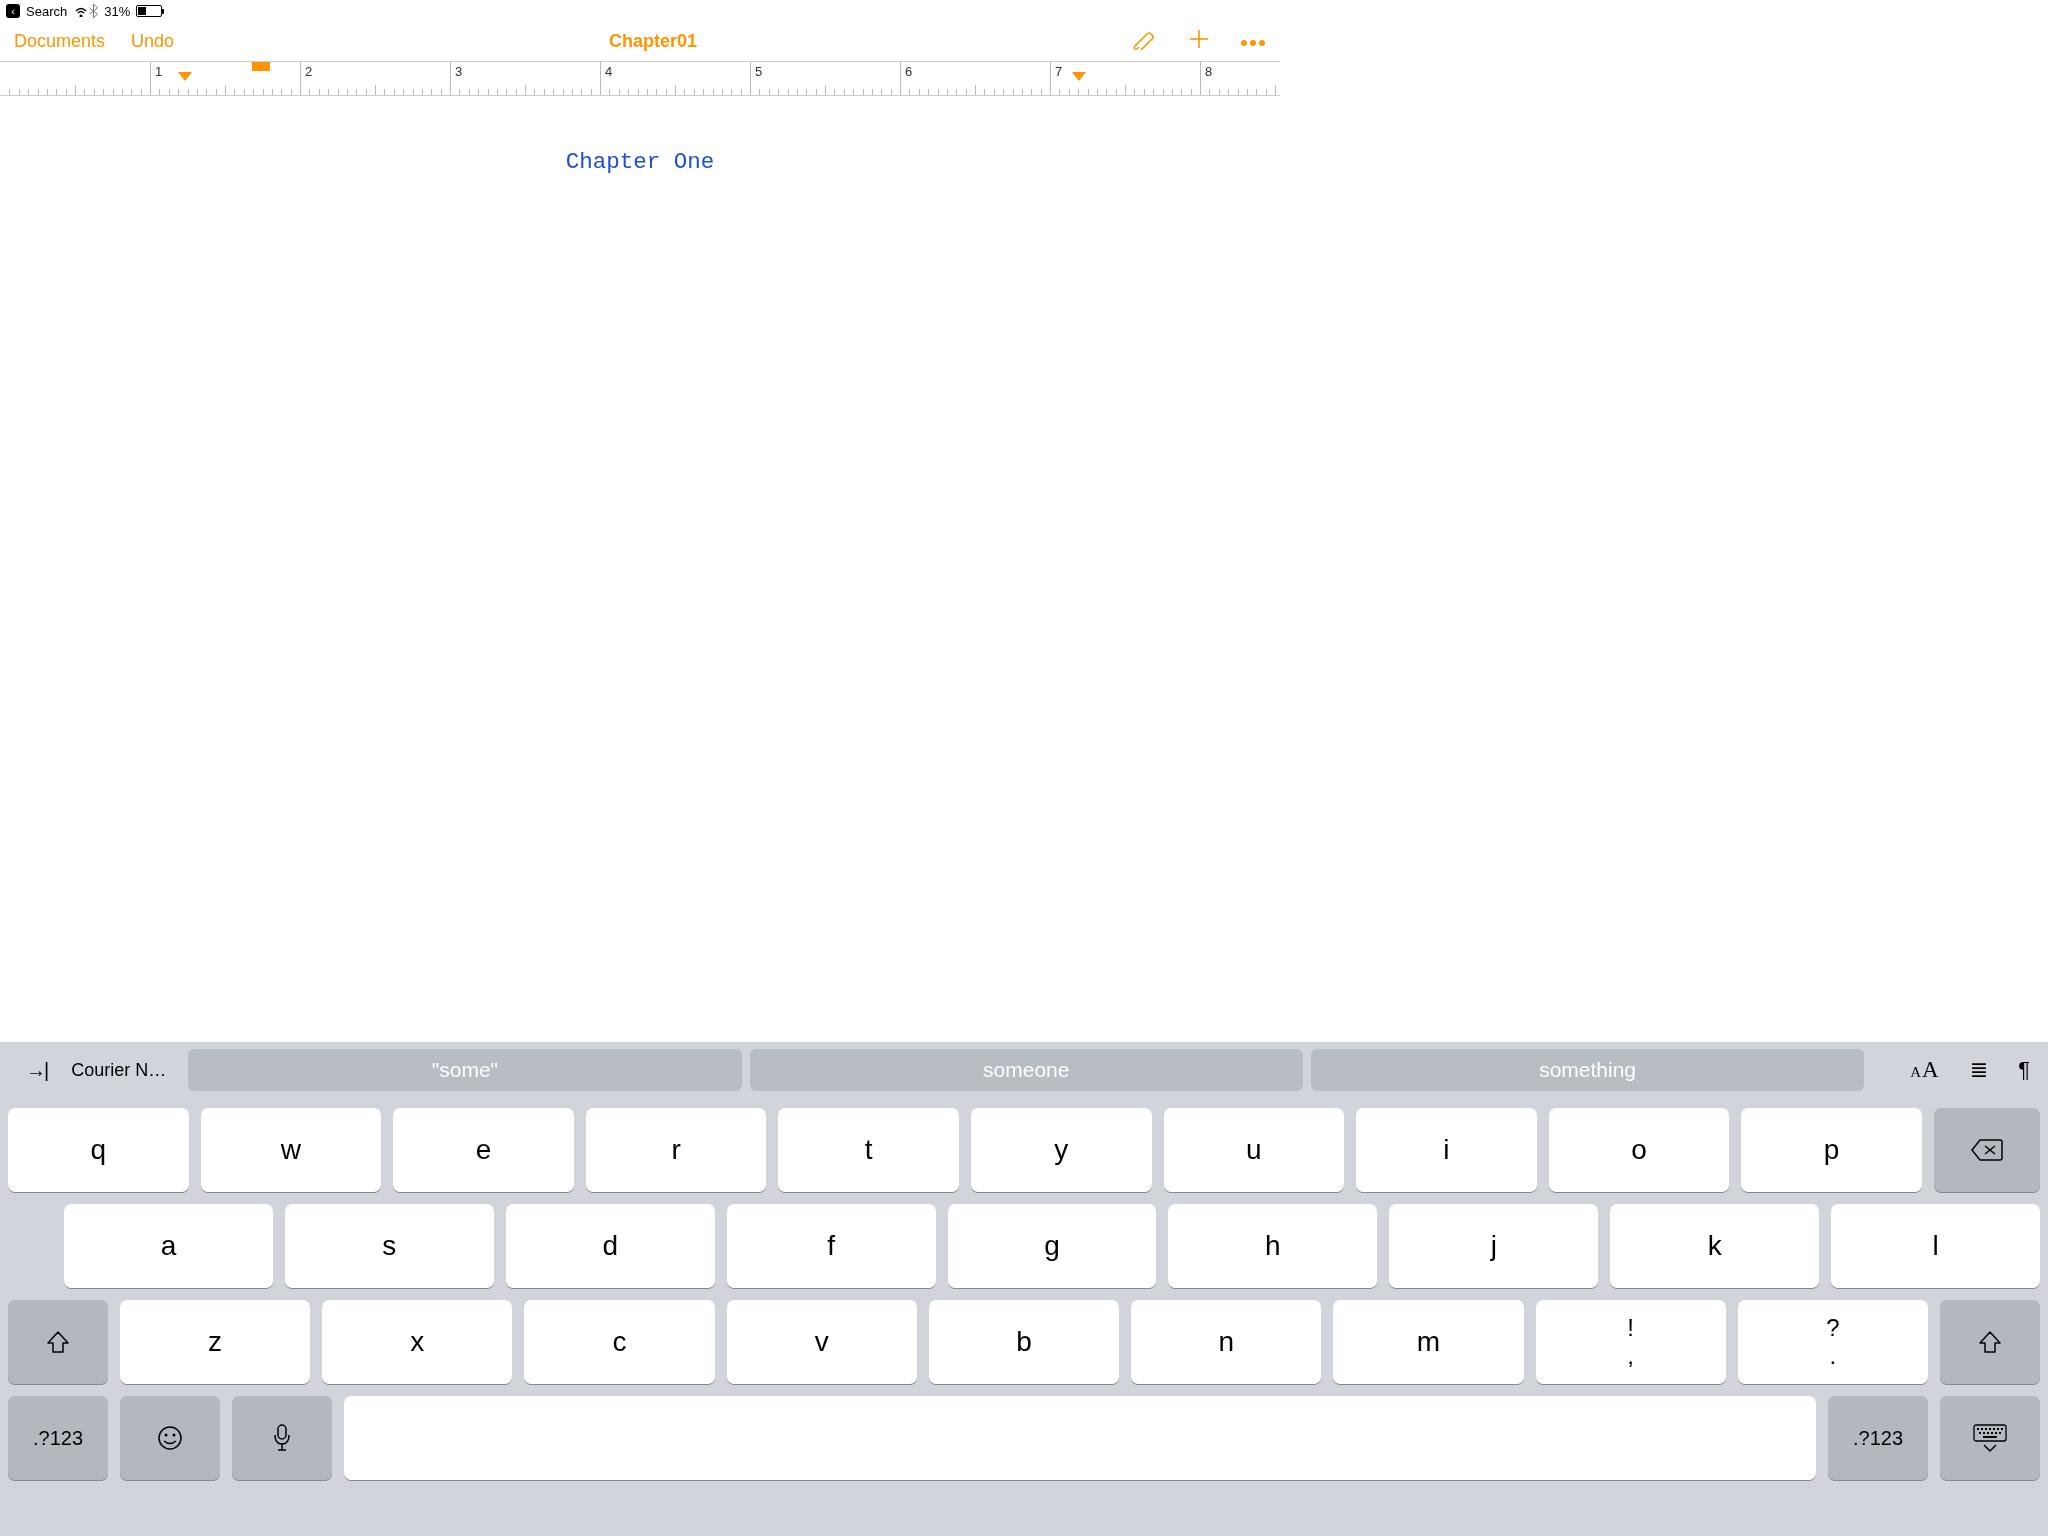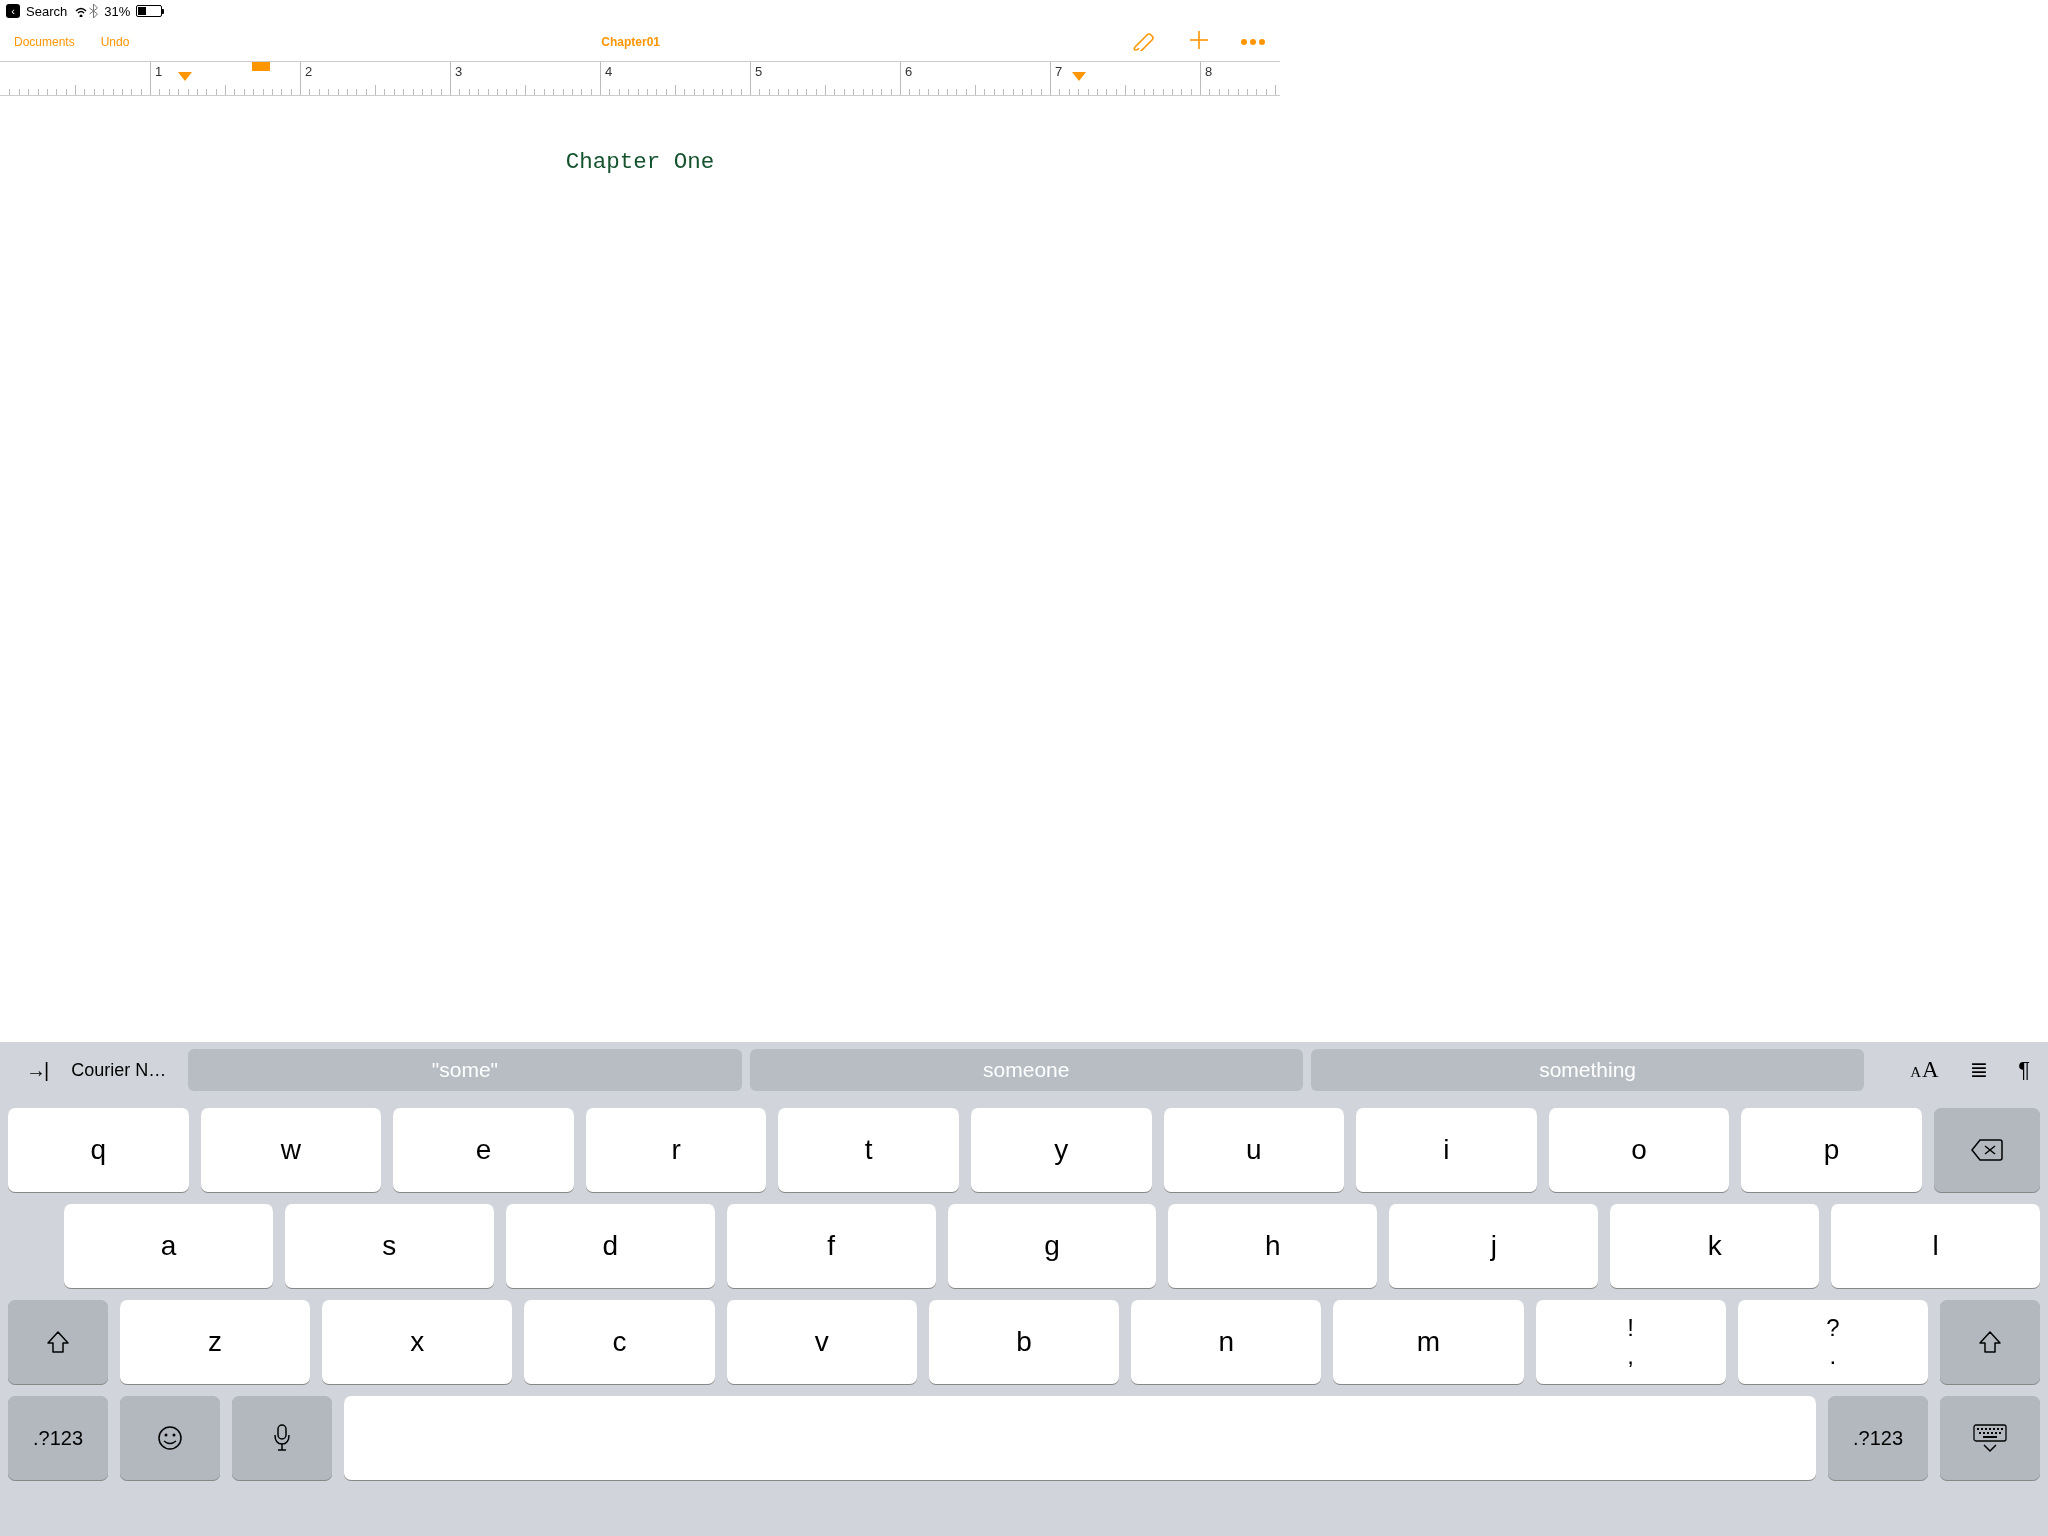--- a/index.html
+++ b/index.html
@@ -9,40 +9,40 @@
   .status-bar { height: 22px; display: flex; align-items: center; font-size: 13px; padding: 0 6px; }
   .status-left, .status-right { display: flex; align-items: center; gap: 6px; }
   .status-center { flex: 1; text-align: center; font-weight: 600; }
   .back-chip { background: #000; color: #fff; width: 14px; height: 14px; border-radius: 3px; display: inline-flex; align-items: center; justify-content: center; font-size: 11px; line-height: 1; }
   .wifi-icon svg, .bt-icon svg { display: block; }
   .battery { width: 26px; height: 12px; border: 1px solid #000; border-radius: 2px; position: relative; }
   .battery::after { content: ""; position: absolute; right: -3px; top: 3px; width: 2px; height: 5px; background: #000; border-radius: 0 1px 1px 0; }
   .battery-fill { position: absolute; left: 1px; top: 1px; bottom: 1px; width: 31%; background: #000; }
 
   
-  .toolbar { height: 40px; display: flex; align-items: center; padding: 0 14px; font-size: 12px; border-bottom: 1px solid #ccc; }
+  .toolbar { height: 40px; display: flex; align-items: center; padding: 0 14px; font-size: 18px; border-bottom: 1px solid #ccc; }
   .toolbar-left { display: flex; gap: 26px; color: #ff9500; }
   .toolbar-left span { cursor: pointer; }
   .toolbar-center { flex: 1; text-align: center; color: #ff9500; font-weight: 600; }
   .toolbar-right { display: flex; gap: 30px; align-items: center; color: #ff9500; }
   .toolbar-right svg { stroke: #ff9500; fill: none; stroke-width: 1.6; }
 
   
   .ruler { height: 34px; border-bottom: 1px solid #ccc; position: relative; background: #fff; font-size: 13px; overflow:hidden;}
   .ruler-inch { position: absolute; top: 0; bottom: 0; border-left: 1px solid #bbb; padding-left: 4px; padding-top: 2px; color: #333; }
   .ruler .tick { position: absolute; bottom: 0; width: 1px; background: #bbb; }
   .ruler .tick.minor { height: 6px; }
   .ruler .tick.mid   { height: 10px; }
   .first-line-indent { position: absolute; top: 0; width: 18px; height: 9px; background: #ff9500; left: 252px; }
   .left-indent { position: absolute; top: 10px; left: 178px; }
   .right-indent { position: absolute; top: 10px; left: 1072px; }
   .indent-tri { width:0; height:0; border-left:7px solid transparent; border-right:7px solid transparent; border-top:9px solid #ff9500; }
 
   
-  .doc { padding: 38px 185px 0 185px; font-family: "Courier New", Courier, monospace; font-size: 22.5px; color: #14532d; line-height: 2.55; }
+  .doc { padding: 38px 185px 0 185px; font-family: "Courier New", Courier, monospace; font-size: 22.5px; color: #1d4ed8; line-height: 2.55; }
   .doc-heading { text-align: center; margin-bottom: 72px; }
   .doc-body { text-indent: 80px; text-align: left; }
 
   
   .keyboard { position: absolute; left: 0; right: 0; bottom: 0; height: 494px; background: #d1d5db; display: flex; flex-direction: column; }
 
   .kb-toolbar { height: 56px; display: flex; align-items: center; padding: 0 18px 0 26px; gap: 14px; }
   .tab-icon { font-size: 20px; letter-spacing: -2px; }
   .font-name { font-size: 18px; margin-left: 10px; margin-right: 8px; white-space: nowrap; overflow: hidden; text-overflow: ellipsis; max-width: 110px; }
   .suggestions { flex: 1; display: flex; gap: 8px; }

